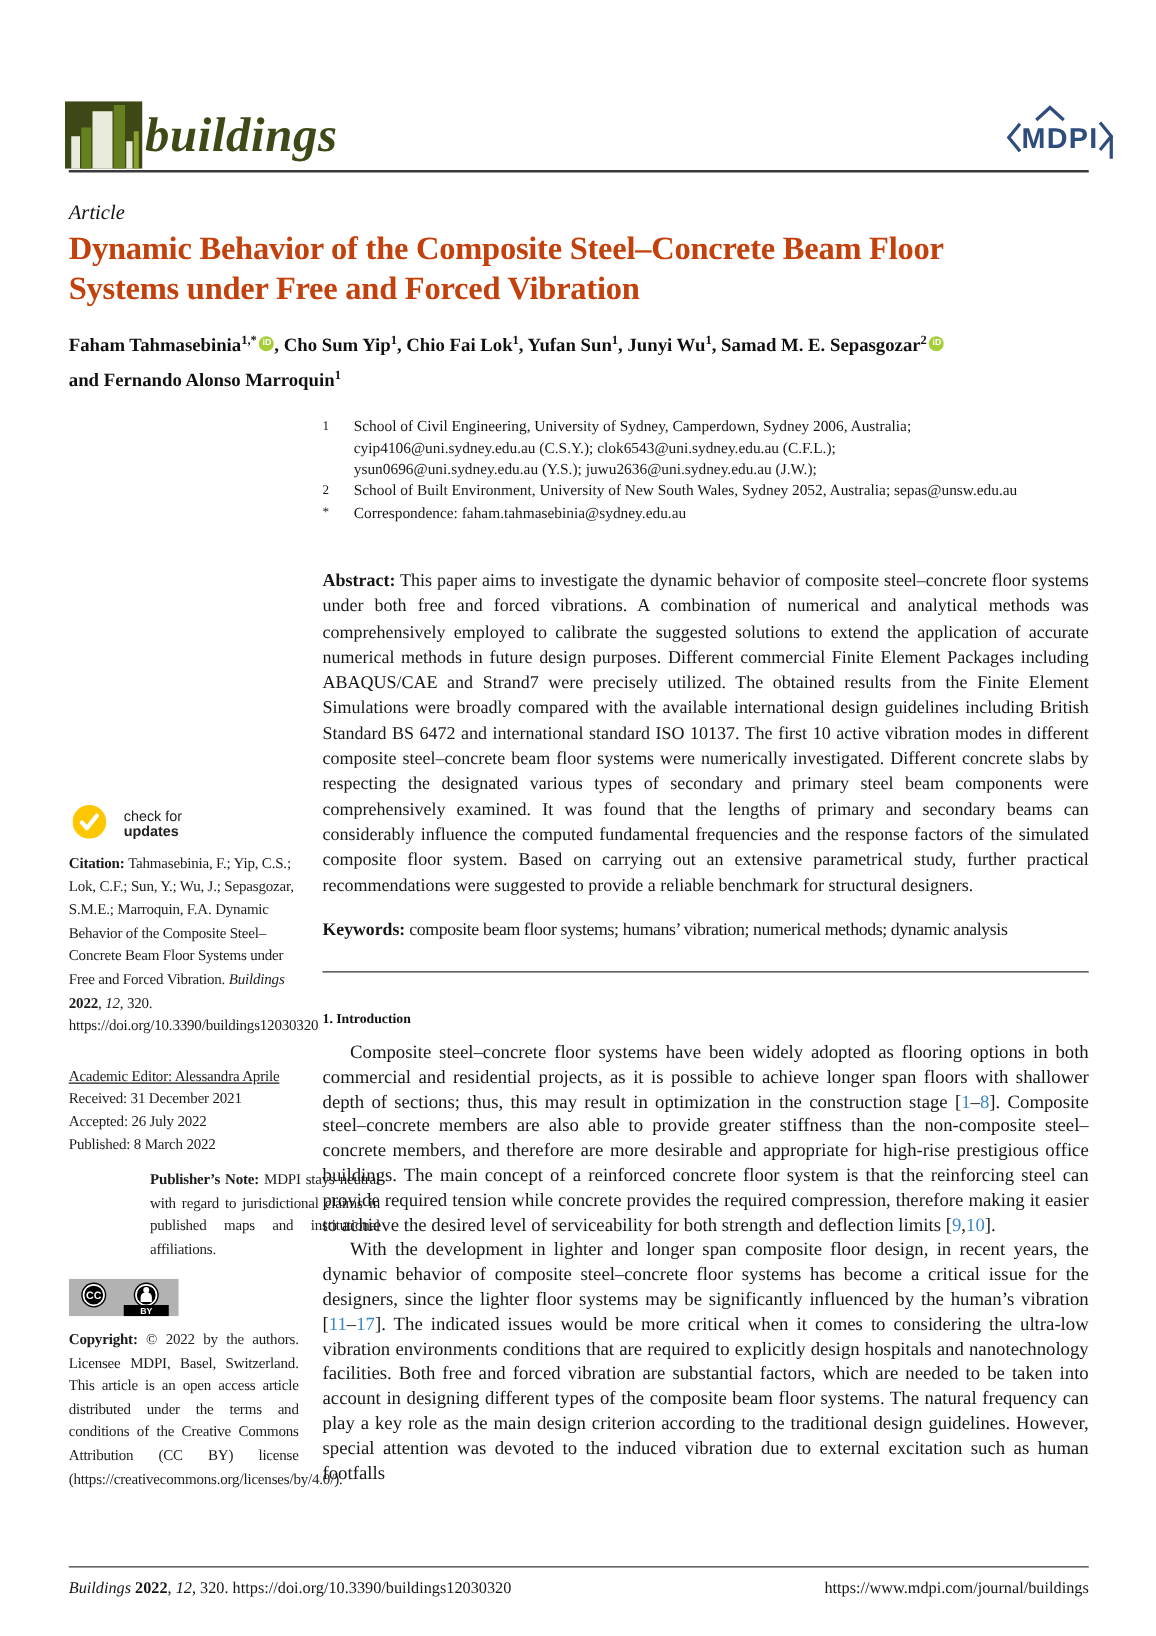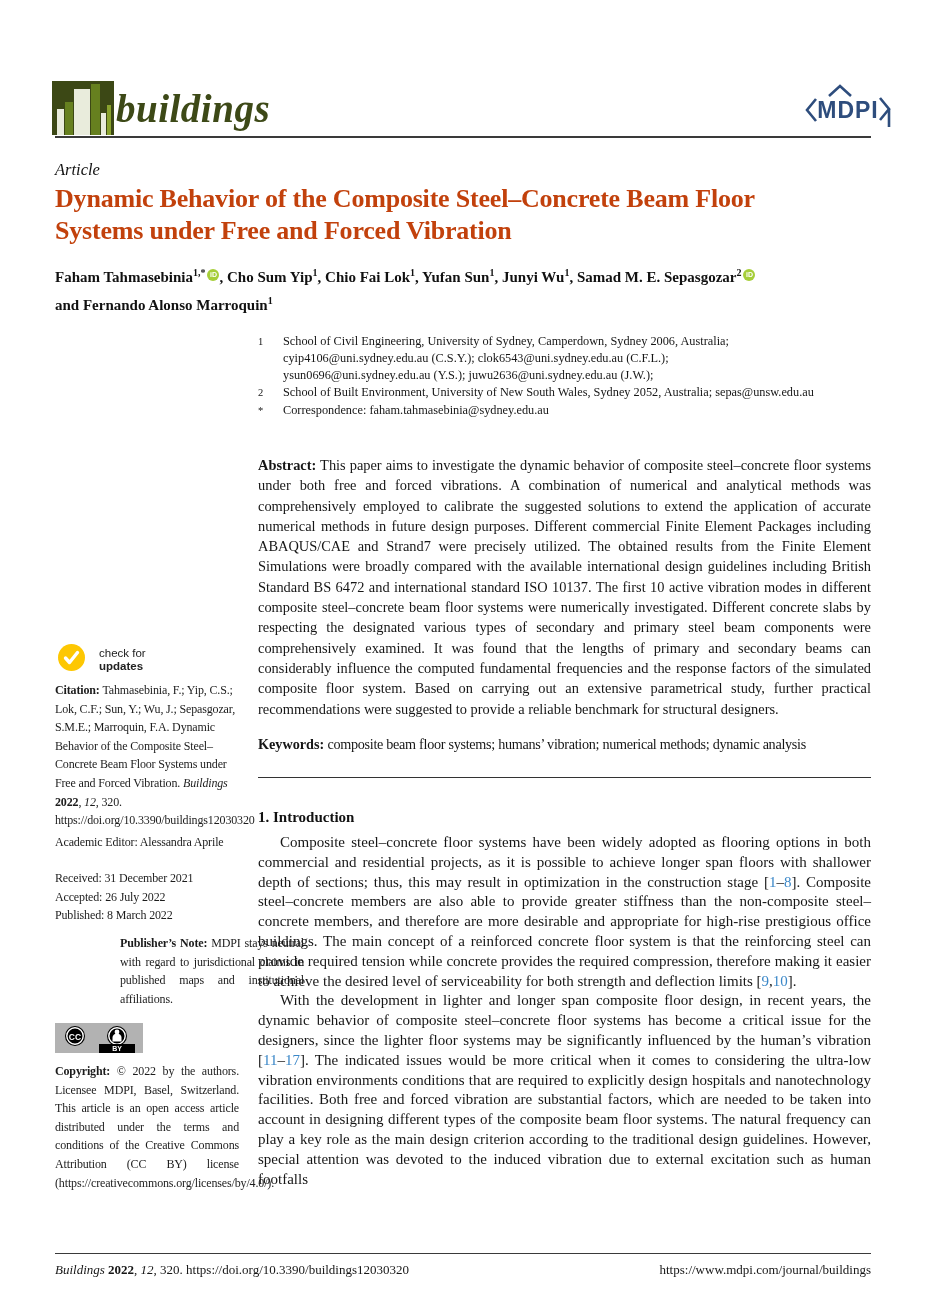--- a/index.html
+++ b/index.html
@@ -28,21 +28,21 @@
   .aff-text { flex:1; }
   .aff-line { display:block; }
 
   
   .abstract { width:613px; font-size:14.4px; line-height:20.3px; text-align:justify; color:#161616; }
   .lead-label { font-weight:bold; }
   .keywords { width:613px; font-size:14.2px; letter-spacing:-0.3px; color:#161616; }
   .kw-divider { border-top:1px solid #333; width:613px; }
 
   
-  .section-heading { font-weight:bold; font-size:15px; color:#111; }
+  .section-heading { font-weight:bold; font-size:11px; color:#111; }
   .bodycopy { width:613px; }
   .bodycopy p { margin:0; text-indent:22px; text-align:justify;
                 font-size:15px; line-height:19.8px; color:#161616; }
   .lk { color:#3a87c8; }
   .b { font-weight:bold;text-align:center; }
   .it { font-style:italic; }
 
   
   .side { width:184px; font-size:12px; line-height:18.6px; letter-spacing:-0.15px; color:#1c1c1c; }
   .side.just { text-align:justify; }
@@ -144,21 +144,21 @@
       </svg>
     </span>
     <span class="check-text">
       <span style="display:block">check for</span>
       <span style="display:block" class="b2">updates</span>
     </span>
   </div>
 
   <div class="abs side" style="left:55px; top:681px;"><span class="b">Citation: </span><span>Tahmasebinia, F.; Yip, C.S.; Lok, C.F.; Sun, Y.; Wu, J.; Sepasgozar, S.M.E.; Marroquin, F.A. Dynamic Behavior of the Composite Steel–Concrete Beam Floor Systems under Free and Forced Vibration. </span><span class="it">Buildings </span><span class="b">2022</span><span>, </span><span class="it">12</span><span>, 320. https://doi.org/10.3390/buildings12030320</span></div>
 
-  <div class="abs side" style="left:55px; top:833px;">Academic Editor: Alessandra Aprile</div>
+  <div class="abs side" style="left:55px; top:852px;text-decoration:underline;">Academic Editor: Alessandra Aprile</div>
 
   <div class="abs side" style="left:55px; top:869px;">
     <span class="date-line">Received: 31 December 2021</span>
     <span class="date-line">Accepted: 26 July 2022</span>
     <span class="date-line">Published: 8 March 2022</span>
   </div>
 
   <div class="abs side just" style="left:72px; top:934px;margin-left:48px;"><span class="b">Publisher’s Note: </span><span>MDPI stays neutral with regard to jurisdictional claims in published maps and institutional affiliations.</span></div>
 
   <div class="abs" style="left:55px; top:1023px;">

